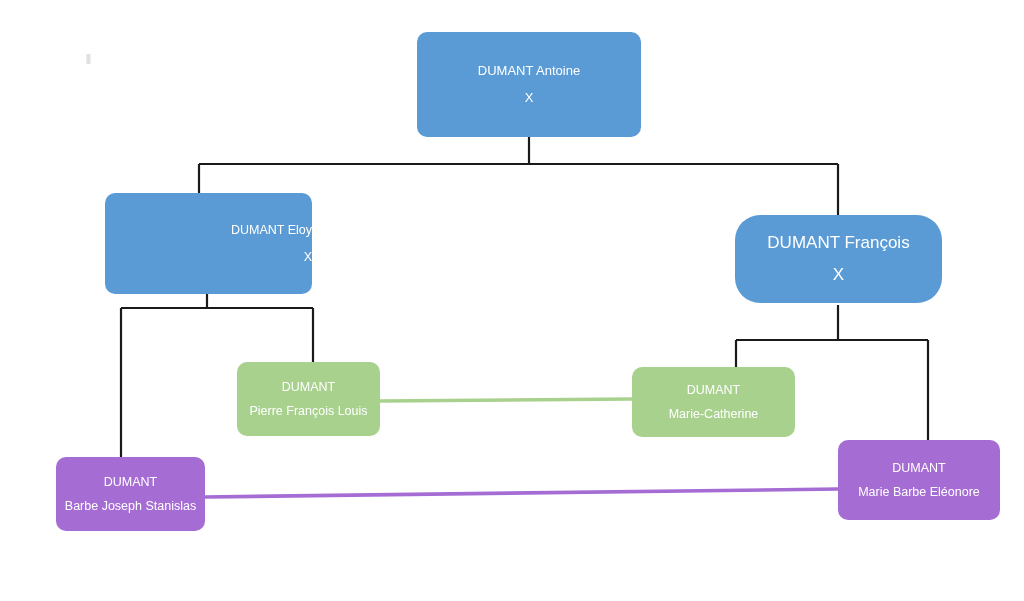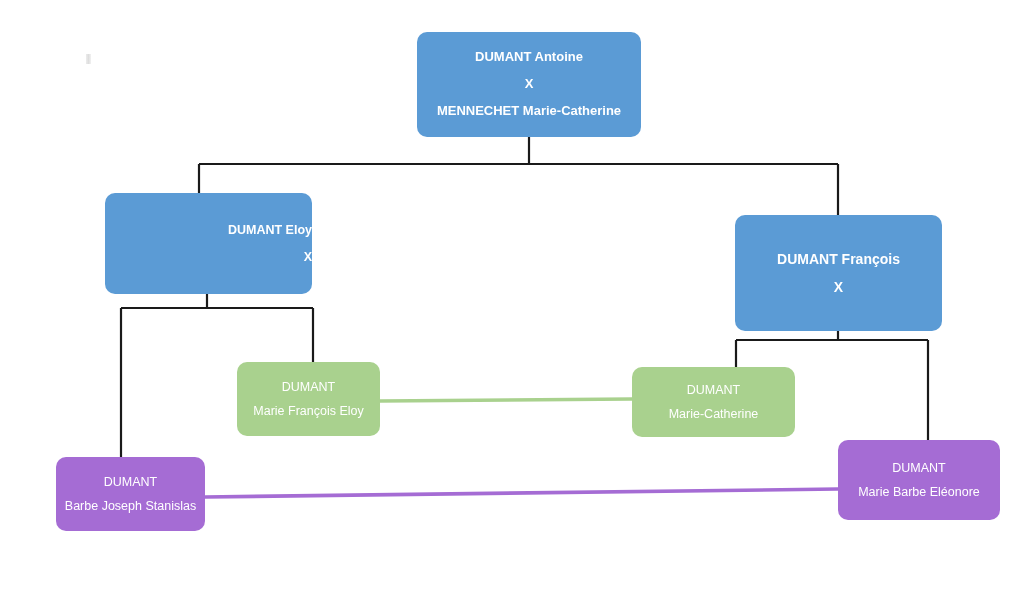--- a/index.html
+++ b/index.html
@@ -36,21 +36,21 @@
     text-align: center;
     z-index: 3;
   }
   .node .line {
     display: block;
     width: 100%;
     line-height: 1.15;
   }
   .couple .line { margin: 6px 0; }
   .person .line { margin: 5px 4px; }
-  .node-blue  { background: #5B9BD5; font-weight: bold; }
+  .node-blue  { background: #5B9BD5; }
   .node-green { background: #A9D18E; }
   .node-purple{ background: #A濃; }
   .node-purple{ background: #A56CD4; }
 
   
   #artifact {
     position: absolute;
     left: 86px;
     top: 54px;
     width: 5px;
@@ -95,36 +95,35 @@
     </g>
 
     <g>
       <path d="M205,497 L838,489" fill="none" stroke="#A56CD4" stroke-width="3.6"></path>
     </g>
   </svg>
 
   <div class="node couple node-blue" style="left:417px; top:32px; width:224px; height:105px; font-size:13px;">
     <span class="line">DUMANT Antoine</span>
     <span class="line">X</span>
-    <span class="line">MENNECHET Marie-Catherine</span>
   </div>
 
   <div class="node couple node-blue" style="left:105px; top:193px; width:207px; height:101px; font-size:12.5px;text-align:right;">
     <span class="line">DUMANT Eloy</span>
     <span class="line">X</span>
   </div>
 
-  <div class="node couple node-blue" style="left:735px; top:215px; width:207px; height:116px; font-size:14px;">
+  <div class="node couple node-blue" style="left:735px; top:215px; width:207px; height:88px; font-size:17px;border-radius:25px;">
     <span class="line">DUMANT François</span>
     <span class="line">X</span>
   </div>
 
   <div class="node person node-green" style="left:237px; top:362px; width:143px; height:74px; font-size:12.5px;">
     <span class="line">DUMANT</span>
-    <span class="line">Marie François Eloy</span>
+    <span class="line">Pierre François Louis</span>
   </div>
 
   <div class="node person node-green" style="left:632px; top:367px; width:163px; height:70px; font-size:12.5px;">
     <span class="line">DUMANT</span>
     <span class="line">Marie-Catherine</span>
   </div>
 
   <div class="node person node-purple" style="left:56px; top:457px; width:149px; height:74px; font-size:12.5px;">
     <span class="line">DUMANT</span>
     <span class="line">Barbe Joseph Stanislas</span>

